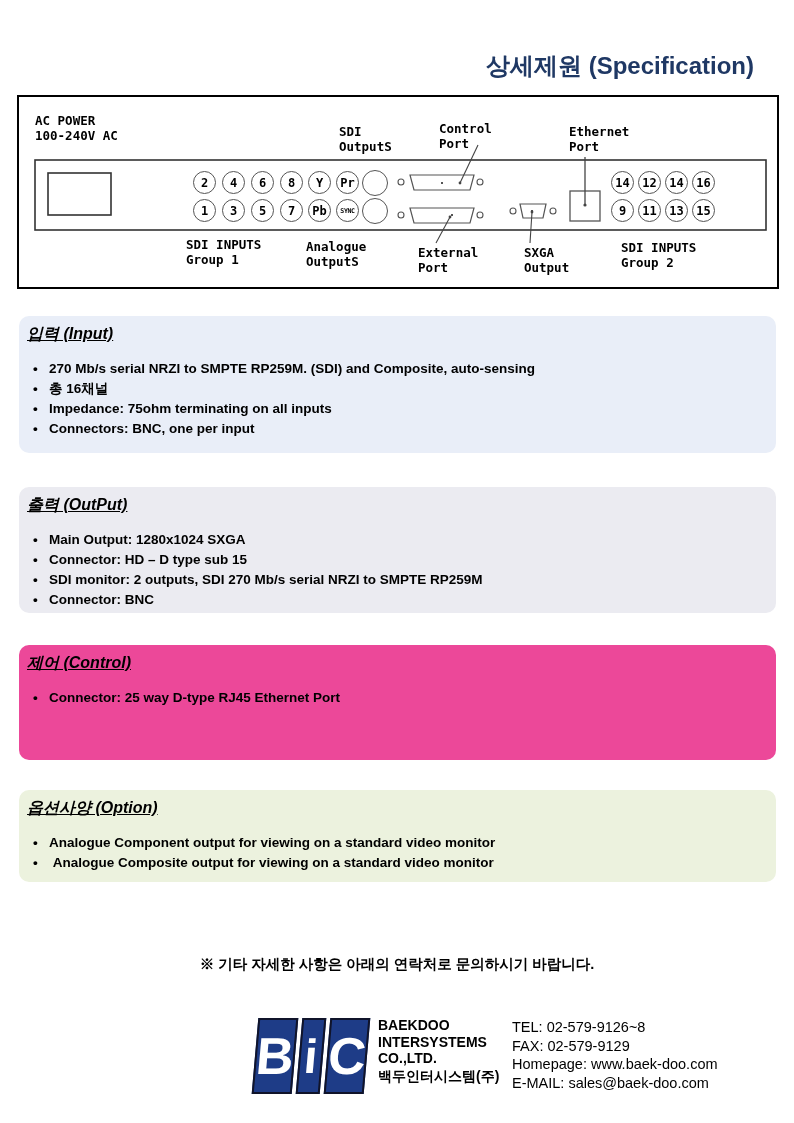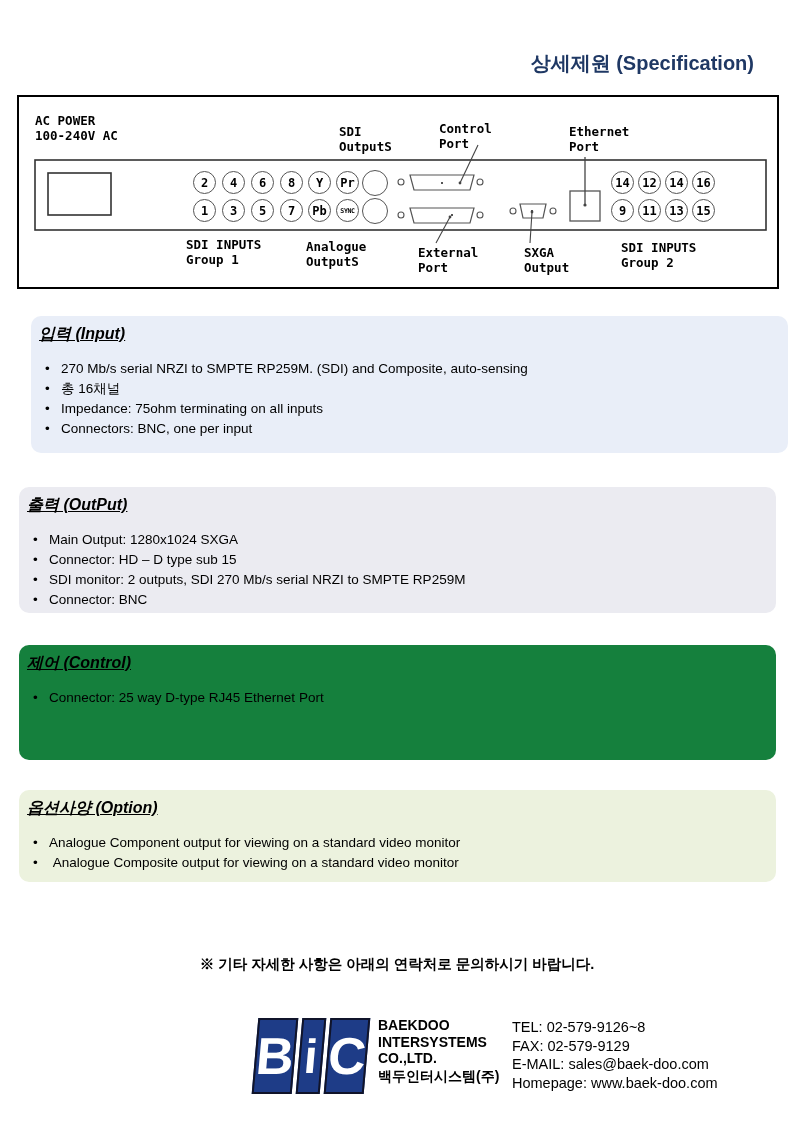--- a/index.html
+++ b/index.html
@@ -5,21 +5,21 @@
   html,body{margin:0;padding:0;}
   body{
     width:794px;height:1123px;position:relative;background:#ffffff;
     font-family:"Liberation Sans", sans-serif;color:#000;overflow:hidden;
   }
   .page{position:absolute;inset:0;}
 
   
   .title{
     position:absolute;top:50px;right:40px;
-    font-size:20px;font-weight:bold;color:#1f3864;letter-spacing:0px;
+    font-size:24px;font-weight:bold;color:#1f3864;letter-spacing:0px;
   }
 
   
   .diagram{
     position:absolute;left:17px;top:95px;width:758px;height:190px;
     border:2px solid #000;background:#fff;
   }
   .diagram svg{position:absolute;left:0;top:0;}
   .dlabel{
     position:absolute;font-family:"DejaVu Sans Mono", monospace;
@@ -31,29 +31,29 @@
     font-family:"DejaVu Sans Mono", monospace;font-size:12px;font-weight:bold;box-sizing:border-box;
   }
   .bnc.big{width:26px;height:26px;}
   .bnc.sync{font-size:6.5px;letter-spacing:-0.3px;}
 
   
   .section{
     position:absolute;left:19px;width:757px;border-radius:10px;
     box-sizing:border-box;padding:7px 25px 0 8px;
   }
-  .sec-input{top:316px;height:137px;background:#e9eef8;margin-left:12px;}
+  .sec-input{top:316px;height:137px;background:#e9eef8;}
   .sec-output{top:487px;height:126px;background:#ebebf1;}
-  .sec-control{top:645px;height:115px;background:#15803d;}
+  .sec-control{top:645px;height:115px;background:#ec4899;}
   .sec-option{top:790px;height:92px;background:#ecf2de;}
   .section h2{
     margin:0;font-size:16px;font-weight:bold;font-style:italic;
     text-decoration:underline;line-height:22px;
   }
-  .section ul{list-style:none;margin:14px 0 0 0;padding:0;}
+  .section ul{list-style:none;margin:14px 0 0 0;padding:0;font-weight:bold;}
   .section li{
     position:relative;padding-left:22px;font-size:13.5px;line-height:20px;
     white-space:pre-wrap;max-width:700px;
   }
   .section li::before{
     content:"\2022";position:absolute;left:6px;top:0;font-size:13.5px;
   }
 
   
   .note{
@@ -207,17 +207,17 @@
   <div class="company">
     <div>BAEKDOO</div>
     <div>INTERSYSTEMS</div>
     <div>CO.,LTD.</div>
     <div class="kr">백두인터시스템(주)</div>
   </div>
 
   <div class="contact">
     <div>TEL: 02-579-9126~8</div>
     <div>FAX: 02-579-9129</div>
+    <div>Homepage: www.baek-doo.com</div>
     <div>E-MAIL: sales@baek-doo.com</div>
-    <div>Homepage: www.baek-doo.com</div>
   </div>
 
 </div>
 
 </body></html>

